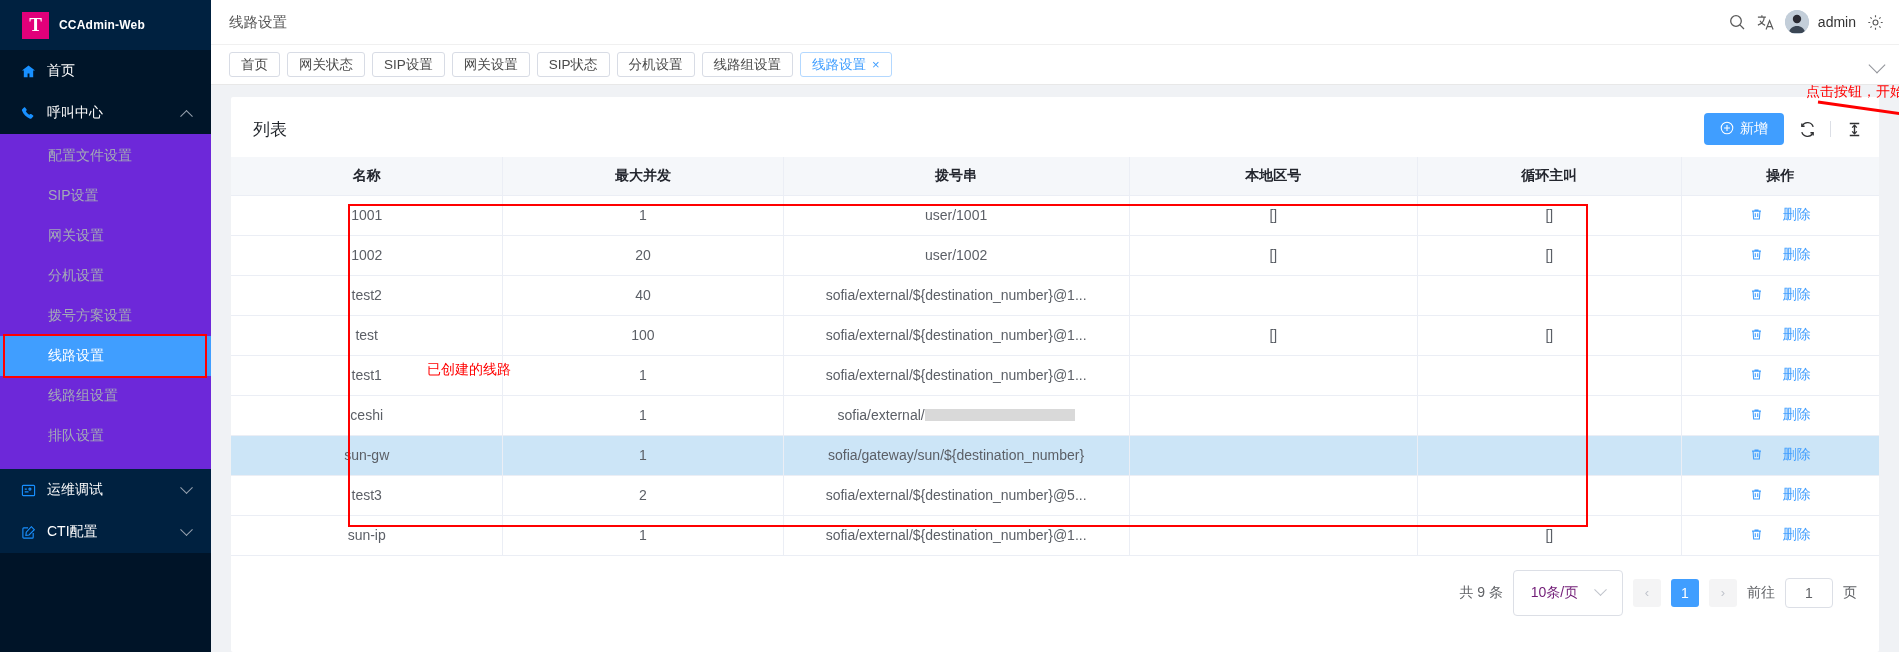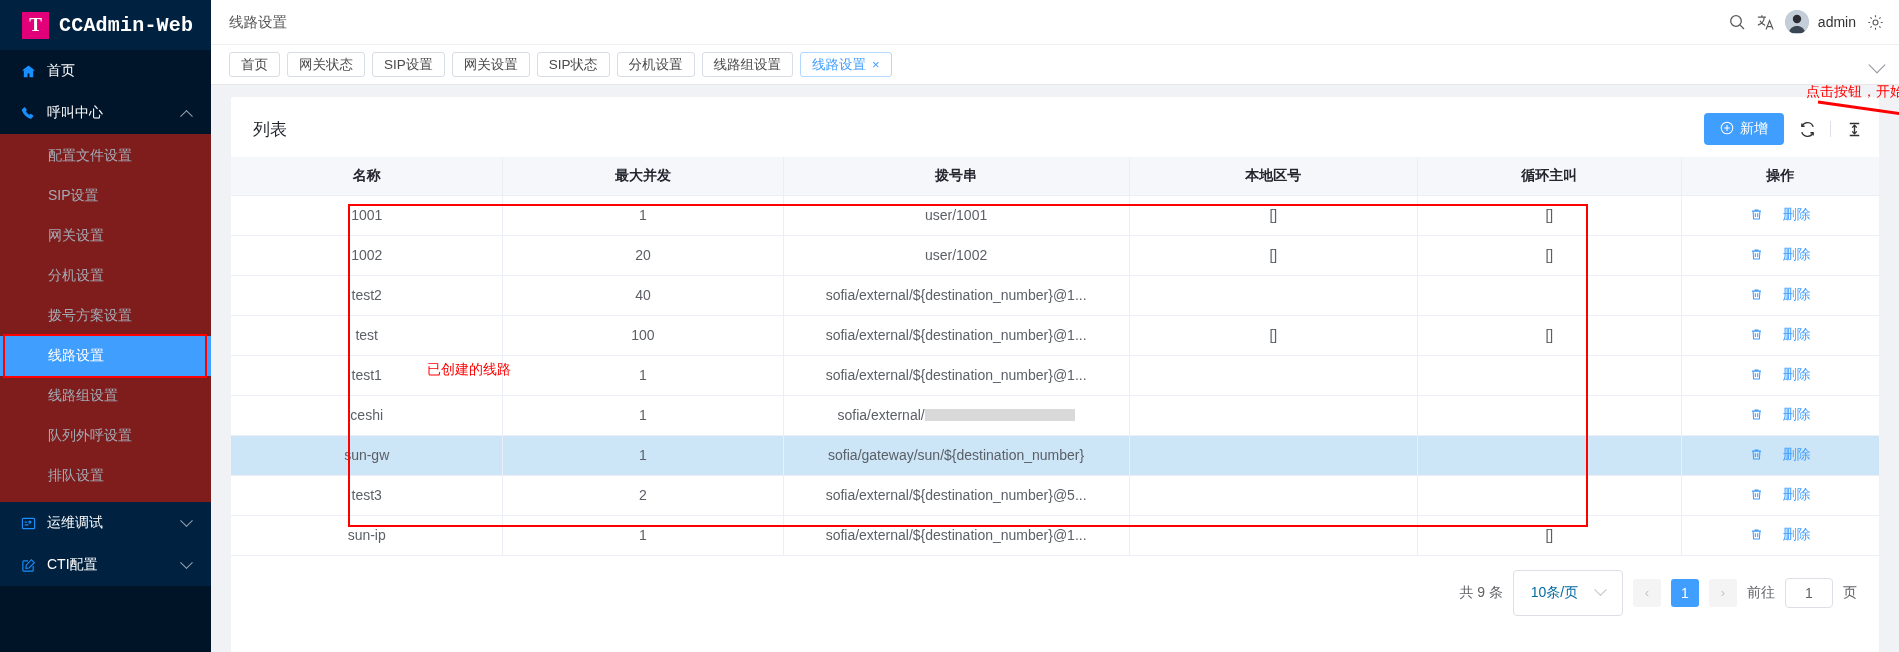--- a/index.html
+++ b/index.html
@@ -13,37 +13,37 @@
   .app { display:flex; width:1899px; height:652px; }
 
   
   .sidebar { width:211px; flex:0 0 211px; background:#001428; height:652px; position:relative; }
   .brand { height:50px; display:flex; align-items:center; gap:10px; padding-left:22px; background:#002140; }
   .brand-logo {
     width:27px; height:27px; background:#e2007a; color:#fff;
     display:flex; align-items:center; justify-content:center;
     font-weight:bold; font-size:19px; font-family:"Liberation Serif", serif;
   }
-  .brand-name { color:#fff; font-size:20px; font-weight:bold; letter-spacing:.2px;font-family:Liberation Mono, monospace; }
+  .brand-name { color:#fff; font-size:12px; font-weight:bold; letter-spacing:.2px; }
 
   .nav-top { background:#001529; }
   .nav-item {
     height:42px; display:flex; align-items:center; gap:11px;
     padding-left:20px; color:#a8b2bd; font-size:14px; cursor:pointer;
     position:relative;
   }
   .nav-item .ic { width:16px; height:16px; display:inline-flex; align-items:center; justify-content:center; color:#a8b2bd; }
   .nav-item.root { color:#fff; }
   .nav-item.root .ic { color:#1890ff; }
   .nav-item.root.home .ic { color:#1890ff; }
   .arrow { margin-left:auto; margin-right:20px; width:9px; height:9px; border-right:1.6px solid #96a1ae; border-bottom:1.6px solid #96a1ae; }
   .arrow.up { transform:rotate(-135deg) translate(-2px,-2px); }
   .arrow.down { transform:rotate(45deg) translate(-2px,-2px); }
 
-  .submenu { background:#7f1d1d; padding:2px 0 6px; }
+  .submenu { background:#6d28d9; padding:2px 0 13px; }
   .sub-item {
     height:40px; display:flex; align-items:center; padding-left:48px;
     color:#a3abb5; font-size:14px; cursor:pointer; position:relative;
   }
   .sub-item.active { background:#409eff; color:#fff; }
   .sub-item.active::after{
     content:""; position:absolute; left:3px; right:4px; top:-2px; bottom:-2px;
     border:2.5px solid #ff0000; pointer-events:none;
   }
   .nav-bottom { background:#002140; }
@@ -116,21 +116,21 @@
   }
   .red-note { position:absolute; color:#ff0000; font-size:14px; z-index:6; white-space:nowrap; }
   .arrow-svg { position:absolute; z-index:6; pointer-events:none; }
 
   .pager {
     display:flex; align-items:center; justify-content:flex-end; gap:10px;
     padding:14px 22px 0 0; font-size:14px; color:#606266;
   }
   .pg-select {
     width:110px; height:46px; border:1px solid #dcdfe6; border-radius:4px;
-    display:flex; align-items:center; justify-content:center; gap:18px; color:#0369a1;
+    display:flex; align-items:center; justify-content:center; gap:18px; color:#701a75;
     cursor:pointer; position:relative; font-size:14px;
   }
   .pg-select .cv { width:9px; height:9px; border-right:1.4px solid #c0c4cc; border-bottom:1.4px solid #c0c4cc; transform:rotate(45deg) translate(-2px,-2px); }
   .pg-btn {
     min-width:28px; height:28px; border-radius:3px; background:#f4f4f5; color:#c0c4cc;
     display:flex; align-items:center; justify-content:center; cursor:pointer; font-size:13px;
   }
   .pg-num { min-width:28px; height:28px; border-radius:3px; background:#409eff; color:#fff;
             display:flex; align-items:center; justify-content:center; font-size:14px; cursor:pointer; }
   .pg-jump-input {
@@ -184,23 +184,20 @@
           <span>分机设置</span>
         </div>
       <div class="sub-item">
           <span>拨号方案设置</span>
         </div>
       <div class="sub-item active">
           <span>线路设置</span>
         </div>
       <div class="sub-item">
           <span>线路组设置</span>
-        </div>
-      <div class="sub-item">
-          <span>队列外呼设置</span>
         </div>
       <div class="sub-item">
           <span>排队设置</span>
         </div>
     </div>
 
     <div class="nav-bottom">
       <div class="nav-item root">
         <span class="ic">
           <svg width="15" height="15" viewBox="0 0 16 16" fill="none" stroke="currentColor" stroke-width="1.2">

